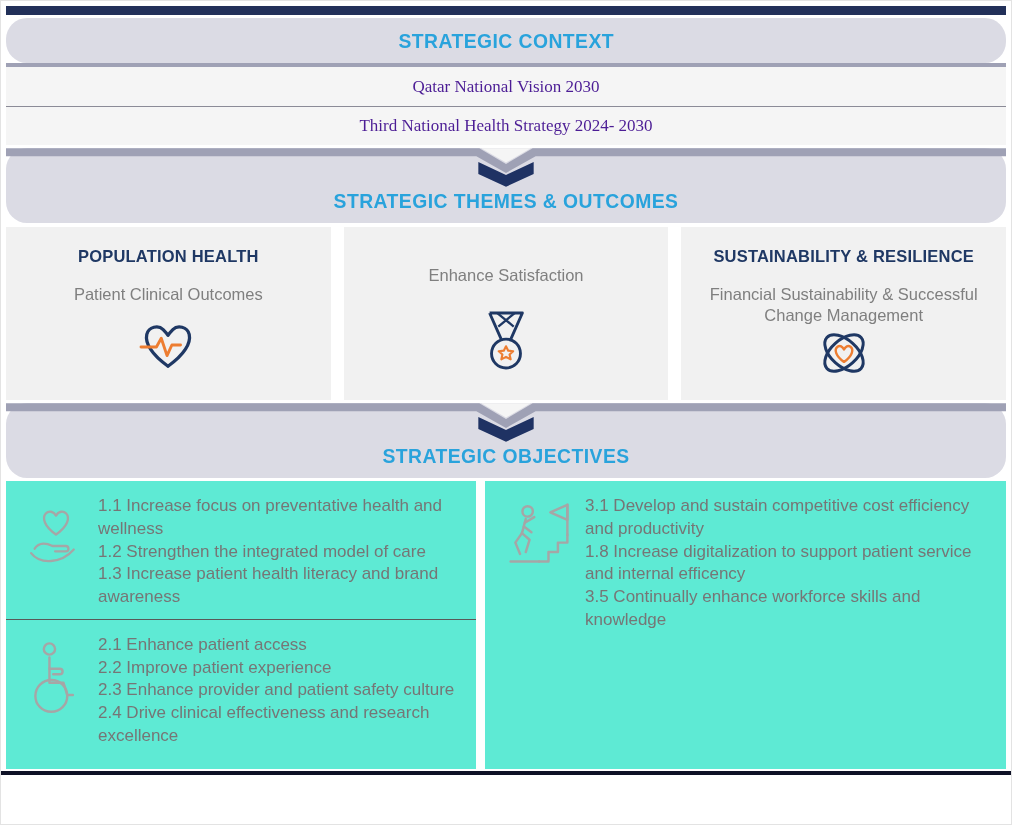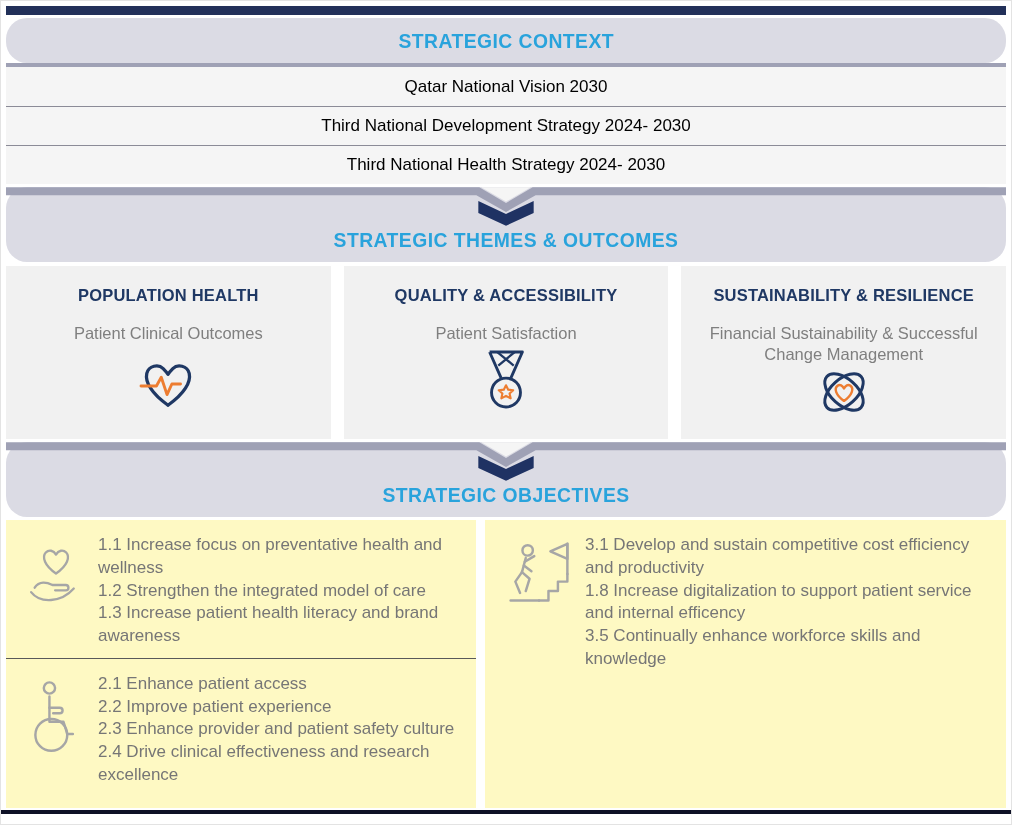--- a/index.html
+++ b/index.html
@@ -13,36 +13,36 @@
   .band { margin:3px 5px 0; background:#DBDBE4;border-radius:21px; }
   .context-band { height:45px; display:flex; align-items:center; justify-content:center; }
   .band-title {
     color:#29A3DC; font-size:21px; font-weight:bold; letter-spacing:.5px;
     text-align:center; transform:scaleX(.92); transform-origin:center; white-space:nowrap;
   }
   .gray-rule { margin:0 5px; height:4px; background:#9FA1B5; }
   .rows { margin:0 5px 3px; }
   .row {
     height:39px; background:#F5F5F5; display:flex; align-items:center; justify-content:center;
-    color:#000000; font-size:17px;
+    color:#4c1d95; font-size:17px;font-family:Liberation Serif, serif;
   }
   .row + .row { border-top:1px solid #8B8B97; }
   .divider-band { height:75px; position:relative; }
   .divider-band svg.chev { position:absolute; top:0; left:0; width:100%; height:42px; display:block; }
   .divider-band .band-title { position:absolute; top:41px; left:0; right:0; }
   .themes { margin:4px 5px 0; height:173px; display:flex; gap:13px; }
   .theme-col {
     flex:1; background:#F1F1F1; text-align:center; padding:20px 14px 0;
     display:flex; flex-direction:column; align-items:center;
   }
   .theme-heading { color:#1F3864; font-size:16.5px; font-weight:bold; letter-spacing:.2px; }
   .theme-sub { color:#7F7F7F; font-size:16.5px; margin-top:18px; line-height:1.25; }
   .theme-icon { margin-top:auto; margin-bottom:28px; }
   .objectives { margin:3px 5px 0; height:288px; display:flex; gap:9px; }
-  .obj-col { background:#fef9c3; }
+  .obj-col { background:#5eead4; }
   .obj-col.left { width:470px; }
   .obj-col.right { flex:1; }
   .obj-group { display:flex; padding:14px 6px 10px 8px; }
   .obj-icon-cell { width:84px; flex:none; display:flex; justify-content:center; padding-top:6px; }
   .obj-items { flex:1; color:#767676; font-size:17px; line-height:1.34; padding-right:4px; }
   .group-rule { border:none; border-top:1px solid #595959; margin:0; }
   .bottom-bar { margin-top:2px; height:4px; background:#0E1126; }
   .icon svg { display:block; }
 </style>
 </head>
@@ -53,21 +53,20 @@
   <div class="top-bar"></div>
 
   <div class="band context-band">
     <div class="band-title">STRATEGIC CONTEXT</div>
   </div>
 
   <div class="gray-rule"></div>
 
   <div class="rows">
     <div class="row">Qatar National Vision 2030</div>
-    <div class="row">Third National Development Strategy 2024- 2030</div>
     <div class="row">Third National Health Strategy 2024- 2030</div>
   </div>
 
   <div class="band divider-band">
     <svg class="chev" viewBox="0 0 1012 42">
       <path d="M0,0 H479 L506,16 L533,0 H1012 V8 H536 L506,25 L476,8 H0 Z" fill="#9FA1B5"></path>
       <polygon points="481,0 506,14.5 531,0" fill="#F5F5F5"></polygon>
       <path d="M478,14 L506,27 L534,14 L534,26 L506,39 L478,26 Z" fill="#1F3263"></path>
     </svg>
     <div class="band-title">STRATEGIC THEMES &amp; OUTCOMES</div>
@@ -80,22 +79,21 @@
       <div class="theme-sub">Patient Clinical Outcomes</div>
       <span class="icon theme-icon">
         <svg width="62" height="54" viewBox="0 0 64 56" fill="none">
           <path d="M32,50 C15,38 8,26 10,17 C12,9 22,7 27,12 C30,15 32,18 32,18 C32,18 34,15 37,12 C42,7 52,9 54,17 C56,26 49,38 32,50" stroke="#1F3864" stroke-width="3.4" stroke-linecap="round" stroke-linejoin="round"></path>
           <polyline points="4,30 20,30 25,21 31,39 36,28 45,28" stroke="#ED7D31" stroke-width="3" stroke-linecap="round" stroke-linejoin="round"></polyline>
         </svg>
       </span>
     </div>
 
     <div class="theme-col">
-      <div class="theme-heading">QUALITY &amp;  ACCESSIBILITY</div>
-      <div class="theme-sub">Patient Satisfaction</div>
+      <div class="theme-sub">Enhance Satisfaction</div>
       <span class="icon theme-icon">
         <svg width="54" height="62" viewBox="0 0 56 64" fill="none">
           <path d="M11,3 H45 L33,30 M11,3 L23,30" stroke="#1F3864" stroke-width="3" stroke-linejoin="round"></path>
           <path d="M19,3 L36,17 M37,3 L20,17" stroke="#1F3864" stroke-width="2.4"></path>
           <circle cx="28" cy="45" r="15" stroke="#1F3864" stroke-width="3"></circle>
           <path d="M28,37.5 L30.3,42 L35.5,42.6 L31.7,46 L32.8,51 L28,48.5 L23.2,51 L24.3,46 L20.5,42.6 L25.7,42 Z" stroke="#ED7D31" stroke-width="2.2" stroke-linejoin="round"></path>
         </svg>
       </span>
     </div>
 

